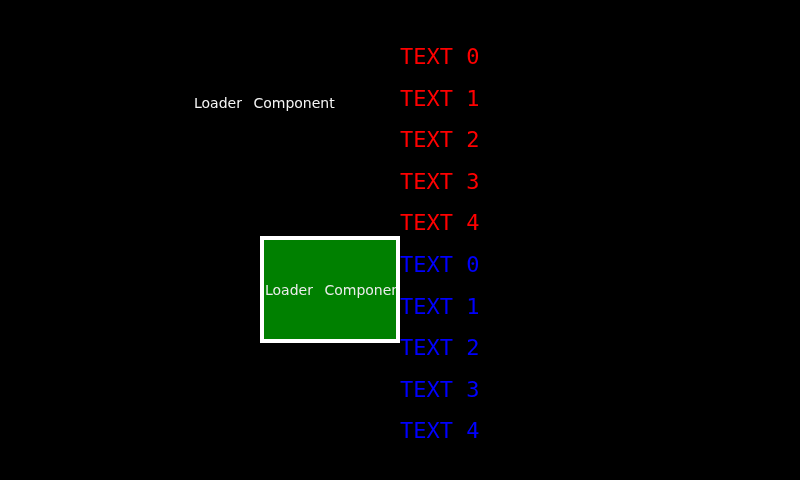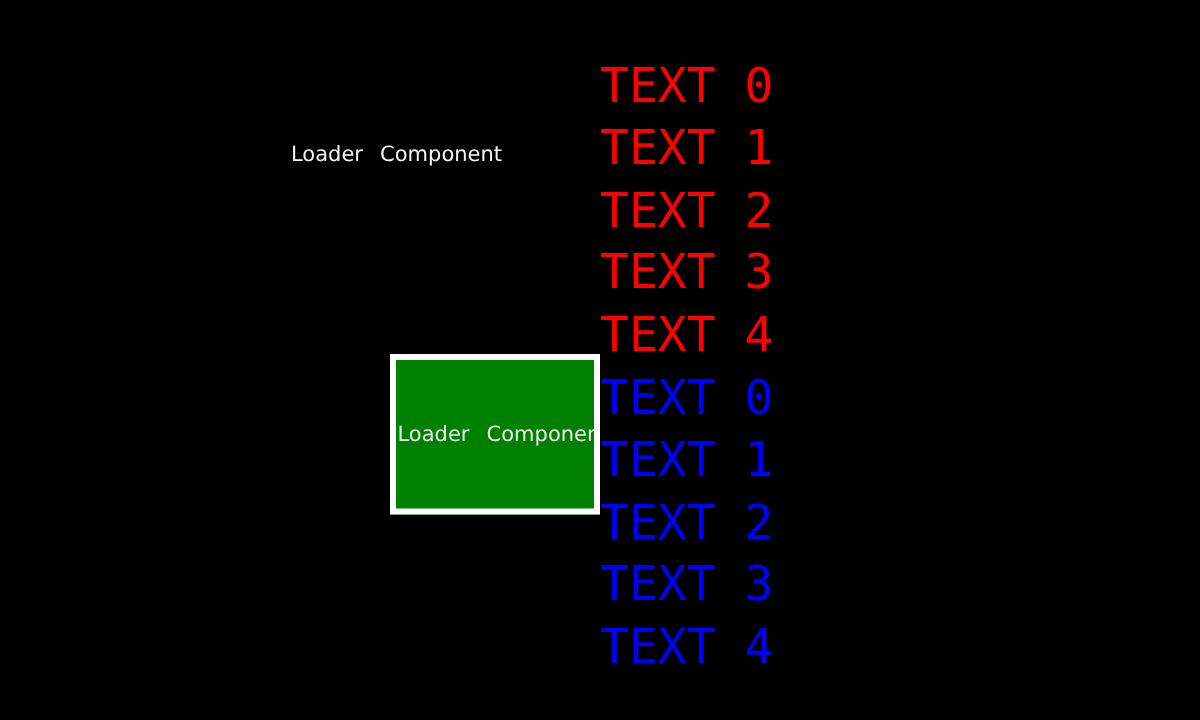--- a/index.html
+++ b/index.html
@@ -49,21 +49,21 @@
     word-spacing: 7px;
     padding-left: 1px;
   }
 
   
   .text-list {
     position: absolute;
     left: 400px;
     top: 36px;
     font-family: "DejaVu Sans Mono", monospace;
-    font-size: 32px;
+    font-size: 22px;
   }
   .text-row {
     height: 41.55px;
     display: flex;
     align-items: center;
     white-space: pre;
   }
   .text-row.red  { color: #ff0000; }
   .text-row.blue { color: #0000ff; }
 </style>

